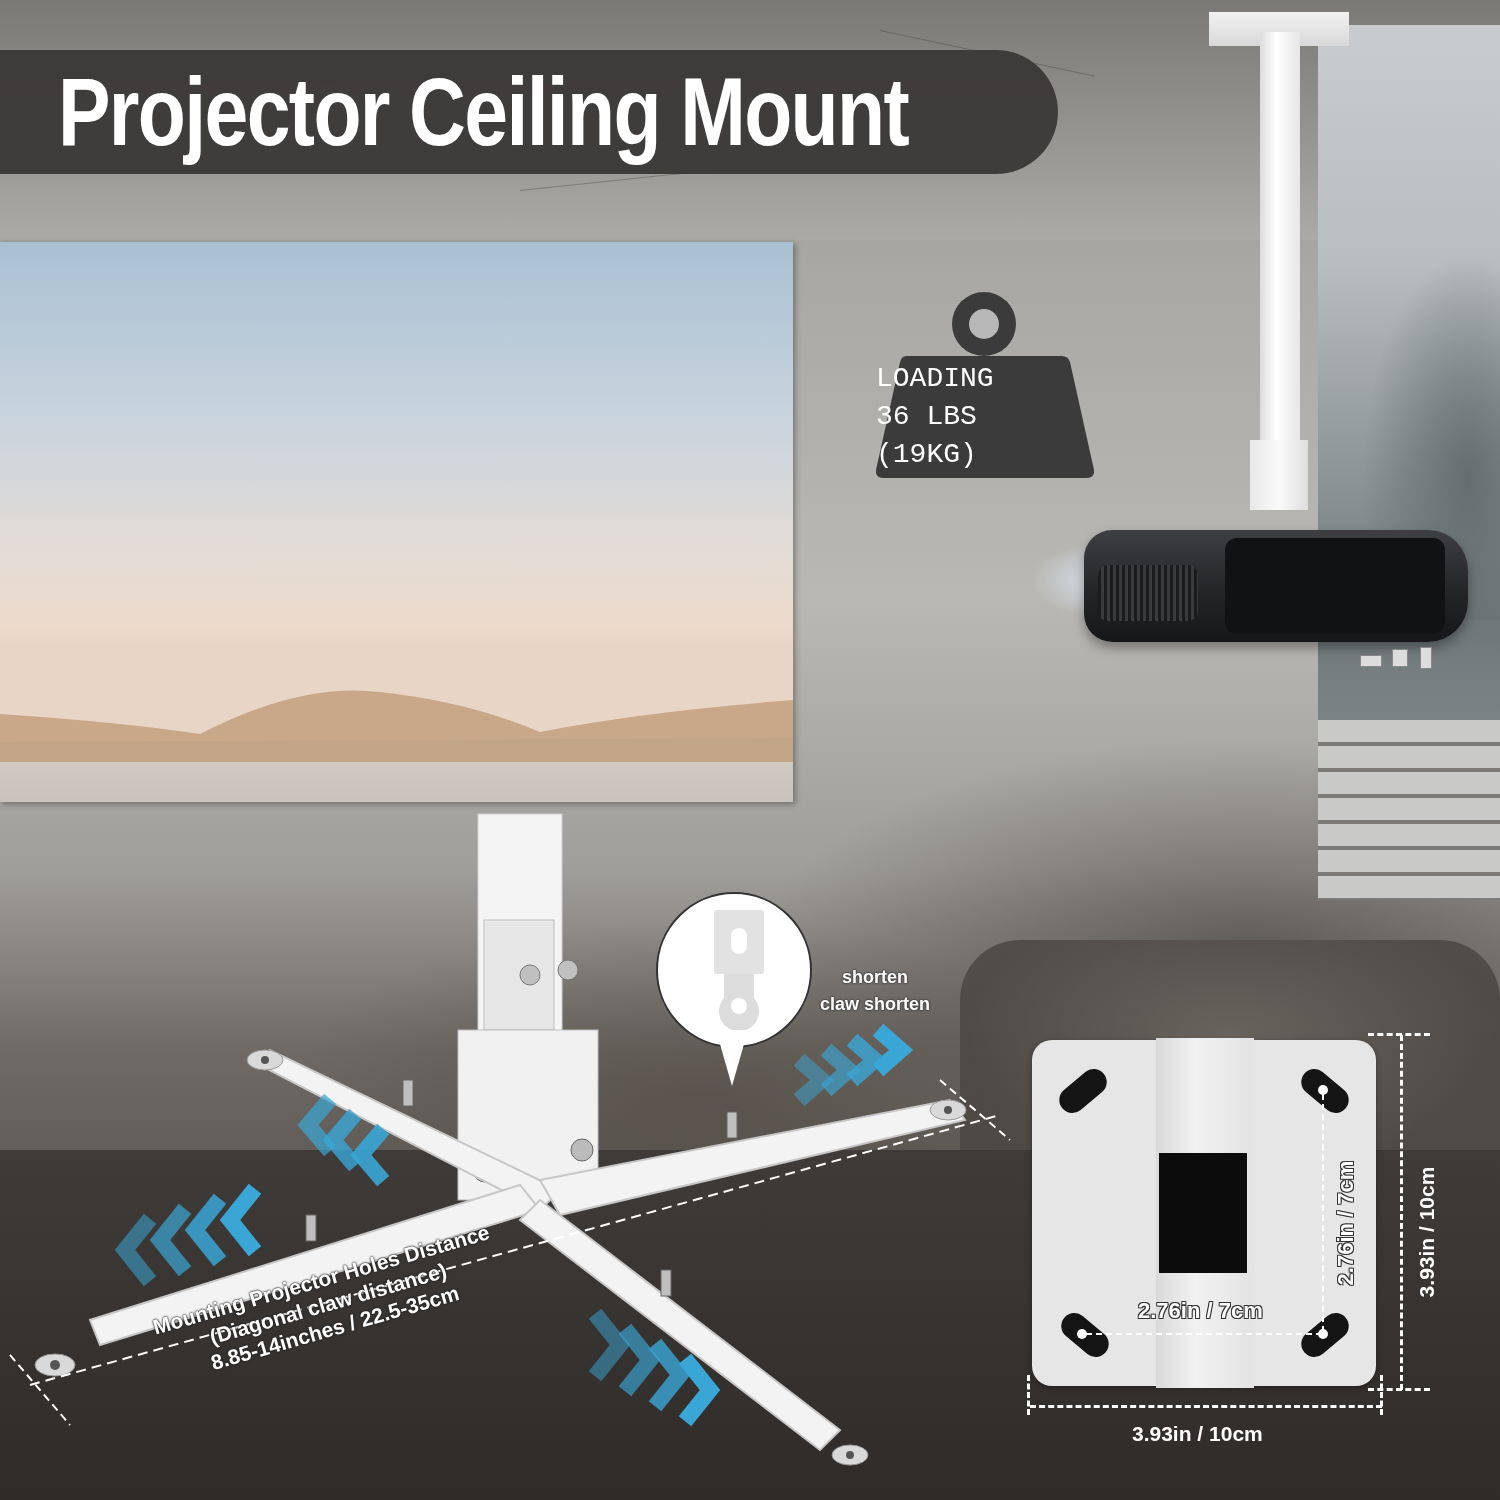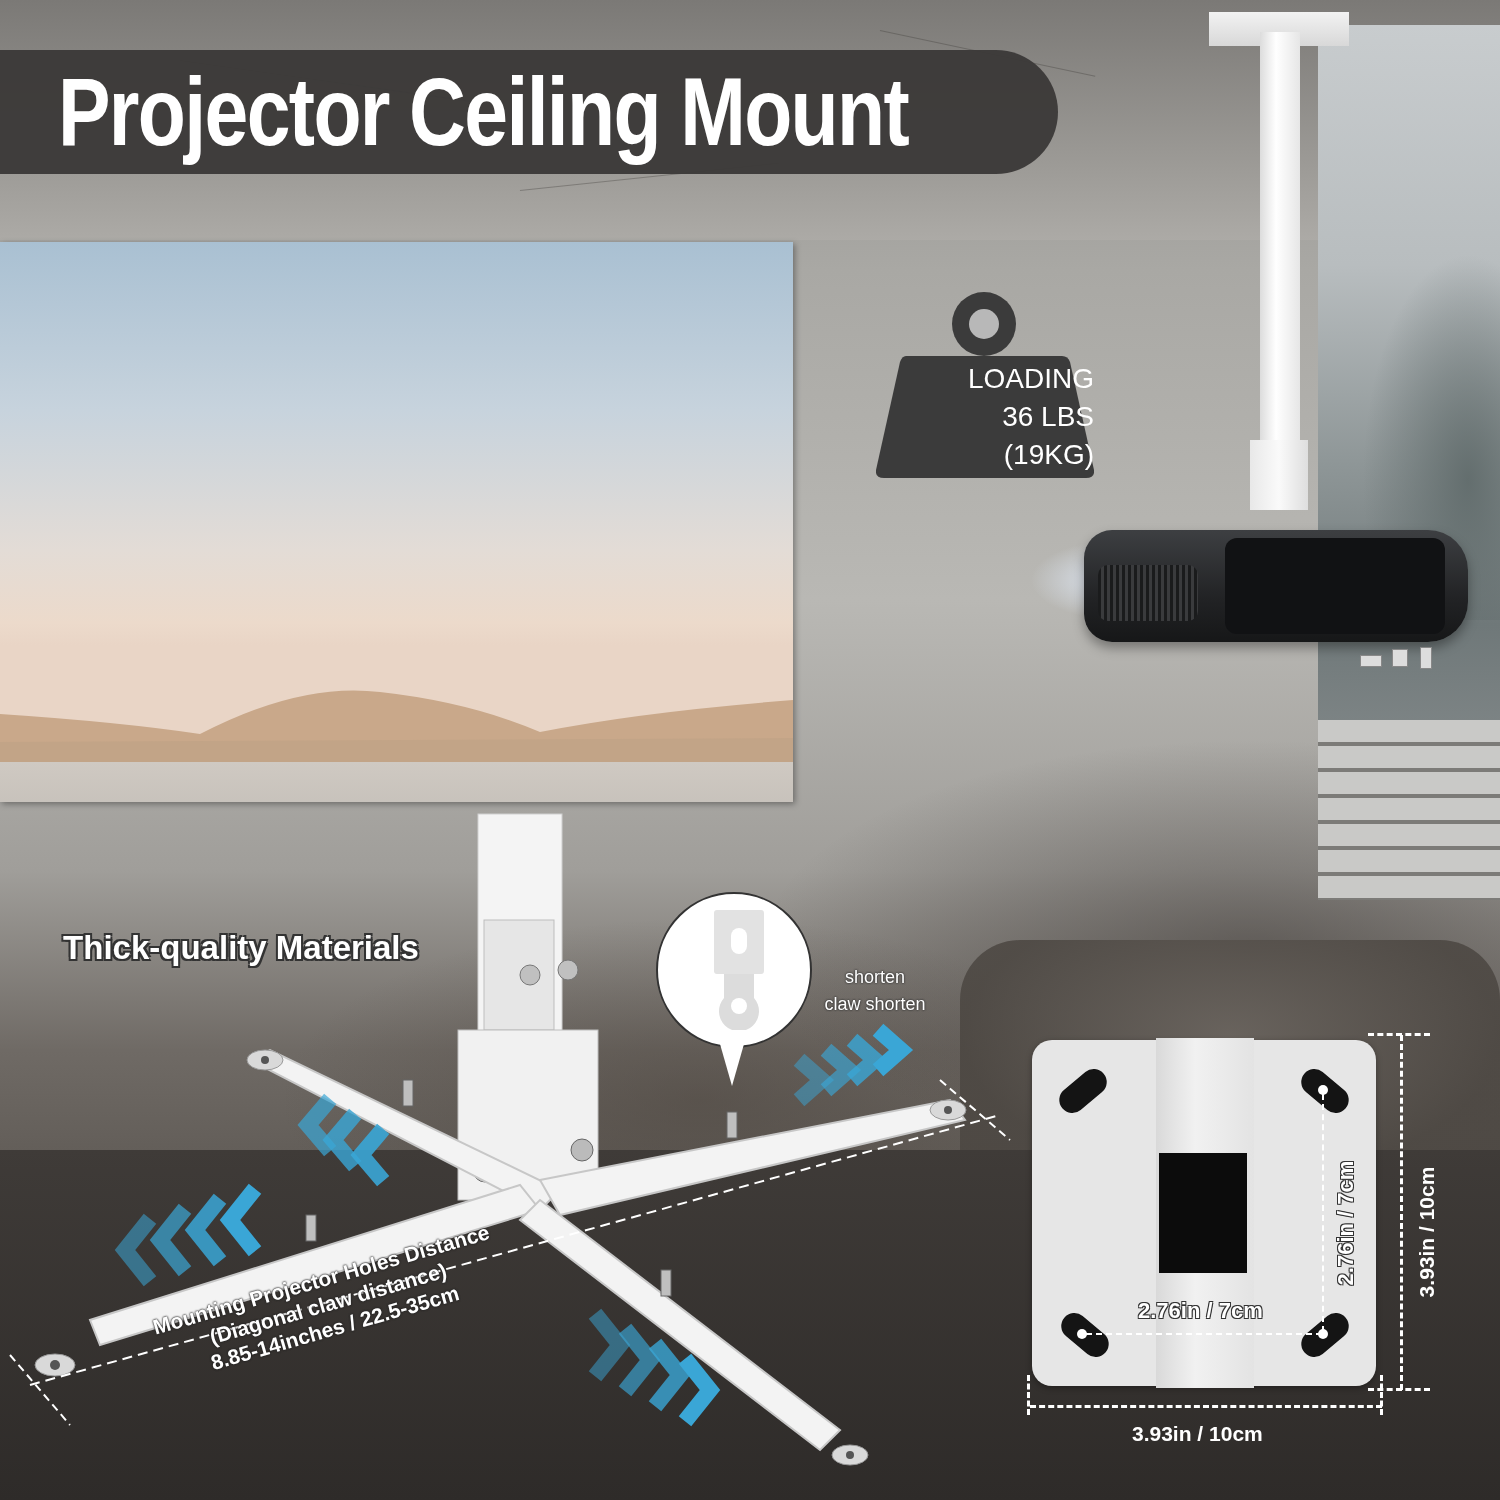--- a/index.html
+++ b/index.html
@@ -30,22 +30,22 @@
       transform:scaleX(.82);transform-origin:left center;white-space:nowrap;}
   
   .screen{position:absolute;left:0;top:242px;width:793px;height:560px;
       background:linear-gradient(180deg,#a9c0d2 0%,#c7d3dd 30%,#e3dcd6 55%,#ecdacb 68%,#e9d5c6 72%);
       box-shadow:2px 2px 6px rgba(0,0,0,.35);overflow:hidden;}
   .hills{position:absolute;left:0;top:440px;width:793px;height:100px;}
   .ground{position:absolute;left:0;top:520px;width:793px;height:240px;
       background:linear-gradient(180deg,#cfc9c2,#b9b5af 50%,#a7a8a6);}
   
   .weight{position:absolute;left:876px;top:290px;width:218px;height:188px;}
-  .weight-text{position:absolute;left:876px;top:360px;width:218px;text-align:right;
-      color:#fff;font-size:28px;line-height:38px;font-family:Liberation Sans, sans-serif;}
+  .weight-text{position:absolute;left:876px;top:360px;width:218px;text-align:left;
+      color:#fff;font-size:28px;line-height:38px;font-family:Liberation Mono, monospace;}
   
   .pole{position:absolute;left:1260px;top:32px;width:40px;height:420px;
       background:linear-gradient(90deg,#dcdcdc,#ffffff 40%,#e6e6e6);}
   .ceiling-plate{position:absolute;left:1209px;top:12px;width:140px;height:34px;
       background:linear-gradient(180deg,#f2f2f2,#d8d8d8);}
   .joint{position:absolute;left:1250px;top:440px;width:58px;height:70px;
       background:linear-gradient(90deg,#e8e8e8,#fafafa 50%,#dedede);}
   .projector{position:absolute;left:1084px;top:530px;width:384px;height:112px;
       background:linear-gradient(180deg,#3d3f42,#222325 60%,#161718);
       border-radius:28px 40px 40px 28px;box-shadow:0 6px 12px rgba(0,0,0,.35);}
@@ -64,21 +64,21 @@
   
   .bracket-svg{position:absolute;left:0;top:800px;width:1020px;height:700px;}
   .label-thick{position:absolute;left:36px;top:926px;width:410px;text-align:center;
       color:#fff;font-size:33px;line-height:44px;font-weight:bold;
       text-shadow:-2px -2px 0 #333,2px -2px 0 #333,-2px 2px 0 #333,2px 2px 0 #333;}
   .callout{position:absolute;left:656px;top:892px;width:152px;height:152px;border-radius:50%;
       background:#fff;border:2px solid #333;}
   .callout-tail{position:absolute;left:716px;top:1030px;width:0;height:0;
       border-left:16px solid transparent;border-right:16px solid transparent;border-top:56px solid #fff;}
   .label-shorten{position:absolute;left:800px;top:964px;width:150px;text-align:center;
-      color:#fff;font-size:18px;line-height:27px;font-weight:normal;
+      color:#fff;font-size:18px;line-height:27px;font-weight:bold;
       text-shadow:0 0 2px #333,0 0 2px #333;}
   .label-holes{position:absolute;left:118px;top:1266px;width:420px;text-align:center;
       color:#fff;font-size:21px;line-height:25px;font-weight:bold;
       transform:rotate(-16deg);transform-origin:center center;
       text-shadow:0 0 2px #222,0 0 2px #222;}
   
   .plate{position:absolute;left:1032px;top:1040px;width:344px;height:346px;border-radius:20px;
       background:#e6e6e6;box-shadow:0 2px 6px rgba(0,0,0,.35);}
   .plate-center{position:absolute;left:1156px;top:1038px;width:98px;height:350px;
       background:linear-gradient(90deg,#d9d9d9,#f1f1f1 40%,#e3e3e3);}
@@ -199,21 +199,20 @@
       <path d="M884 1035 L901 1050 L884 1065"></path>
       <path d="M600 1320 L620 1345 L600 1370" opacity=".5"></path>
       <path d="M630 1335 L650 1360 L630 1385" opacity=".65"></path>
       <path d="M660 1350 L680 1375 L660 1400" opacity=".8"></path>
       <path d="M690 1365 L710 1390 L690 1415"></path>
     </g>
   </g>
 </svg>
 
 <div class="label-thick">
-  <div>Thick-quality Materials</div>
 </div>
 
 <div class="callout">
   <svg width="152" height="152" viewBox="0 0 152 152">
     <rect x="56" y="16" width="50" height="64" rx="3" fill="#e2e2e2"></rect>
     <rect x="73" y="34" width="16" height="26" rx="8" fill="#fff"></rect>
     <path d="M66 80 L96 80 L96 104 A20 20 0 1 1 66 104 Z" fill="#dcdcdc"></path>
     <circle cx="81" cy="112" r="8" fill="#fff"></circle>
   </svg>
 </div>

